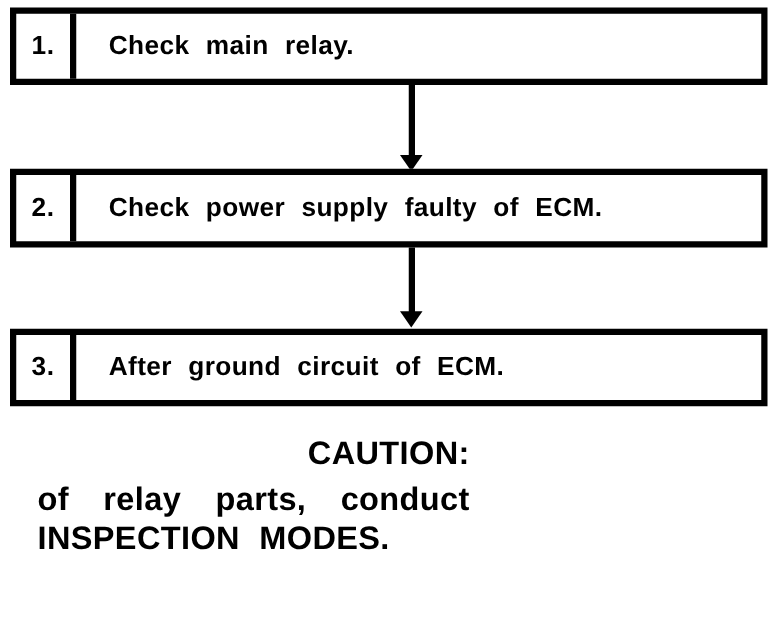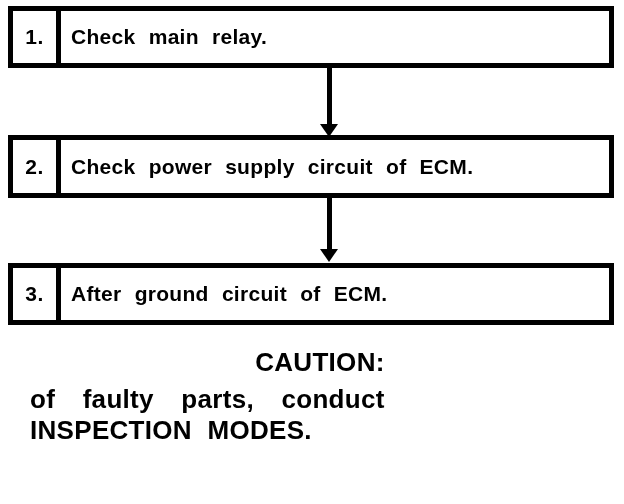--- a/index.html
+++ b/index.html
@@ -32,21 +32,21 @@
     display: flex;
     align-items: center;
     justify-content: center;
     font-size: 21px;
     letter-spacing: 0.5px;
   }
   .label-cell {
     flex: 1;
     display: flex;
     align-items: center;
-    padding-left: 10px;
+    padding-left: 26px;
     font-size: 21px;
     word-spacing: 7px;
     letter-spacing: 0.3px;
     white-space: nowrap;
   }
   .arrow-line {
     position: absolute;
     left: 327px;
     width: 5px;
     background: #000;
@@ -85,30 +85,30 @@
   <div class="step step-1">
     <div class="num-cell">1.</div>
     <div class="label-cell">Check main relay.</div>
   </div>
 
   <div class="arrow-line arrow-line-1"></div>
   <div class="arrow-head arrow-head-1"></div>
 
   <div class="step step-2">
     <div class="num-cell">2.</div>
-    <div class="label-cell">Check power supply circuit of ECM.</div>
+    <div class="label-cell">Check power supply faulty of ECM.</div>
   </div>
 
   <div class="arrow-line arrow-line-2"></div>
   <div class="arrow-head arrow-head-2"></div>
 
   <div class="step step-3">
     <div class="num-cell">3.</div>
     <div class="label-cell">After ground circuit of ECM.</div>
   </div>
 
   <div class="caution">
     <div class="caution-heading">CAUTION:</div>
-    <div class="ws-wide">of faulty parts, conduct</div>
+    <div class="ws-wide">of relay parts, conduct</div>
     <div class="ws-mid">INSPECTION MODES.</div>
   </div>
 
 </div>
 
 </body></html>

